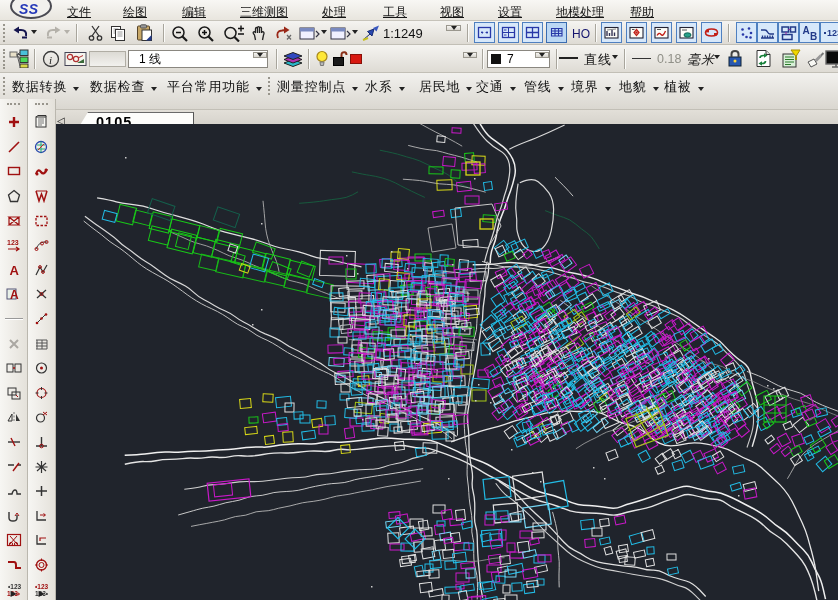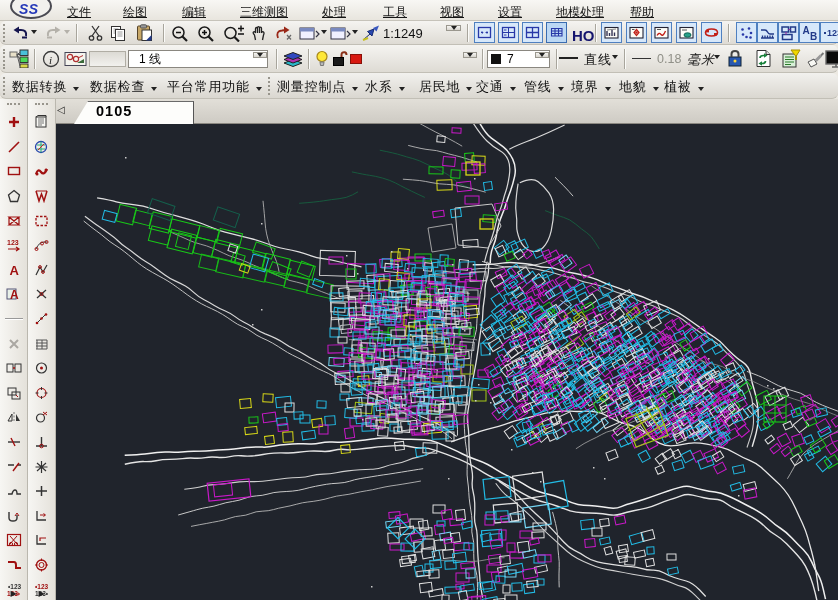--- a/index.html
+++ b/index.html
@@ -1,24 +1,24 @@
 <!DOCTYPE html>
 <html><head>
 <meta charset="utf-8">
 <style>
 *{margin:0;padding:0;box-sizing:border-box;}
 html,body{width:838px;height:600px;overflow:hidden;font-family:"Liberation Sans",sans-serif;background:#ece9e2;position:relative;}
 .menubar{height:21px;background:linear-gradient(#f8f7f4,#e8e5de);border-bottom:1px solid #c6c3ba;position:relative;font-size:12px;color:#151515;}
 .menu{position:absolute;top:4px;text-decoration:underline;}
 .logo{position:absolute;left:10px;top:-7px;width:42px;height:26px;border:2px solid #4a4a52;border-radius:50%;background:#f2f1ed;}
 .ss{position:absolute;left:19px;top:1px;font-size:14px;font-weight:bold;font-style:italic;color:#2438b8;letter-spacing:0.5px;}
-.tbrow{position:relative;background:linear-gradient(#f5f4f1,#dedbd4);border-bottom:1px solid #c2bfb6;border-radius:6px;}
+.tbrow{position:relative;background:linear-gradient(#f5f4f1,#dedbd4);border-bottom:1px solid #c2bfb6;}
 .row2{height:24px;}
 .row3{height:28px;}
-.row4{height:26px;background:linear-gradient(#f2f1ee,#dad7d0);}
+.row4{height:37px;background:linear-gradient(#f2f1ee,#dad7d0);}
 .it{position:absolute;display:flex;align-items:center;justify-content:center;}
 .grip{position:absolute;width:3px;border-left:2px dotted #98958c;}
 .sep{position:absolute;width:1px;background:#a8a59c;box-shadow:1px 0 0 #fbfbf9;}
 .dd0{width:0;height:0;border-left:3.5px solid transparent;border-right:3.5px solid transparent;border-top:4px solid #222;}
 .blu{border:1px solid #4f80c0;background:#d7e8fa;}
 .blu.on{background:#bcd8f4;border-color:#3a6cb0;}
 .cbtn{background:linear-gradient(#f6f5f2,#d8d5ce);border:1px solid #9a978e;display:flex;align-items:center;justify-content:center;}
 .combo{position:absolute;background:#fff;border:1px solid #8a8780;font-size:12px;display:flex;align-items:center;}
 .m4{position:absolute;font-size:13px;letter-spacing:0.8px;color:#111;white-space:nowrap;top:5px;}
 .m4 .dd0{display:inline-block;margin-left:6px;}
@@ -179,21 +179,21 @@
       <svg width="17" height="15" viewBox="0 0 17 15">
         <rect x="2.5" y="2.5" width="12" height="10" fill="none" stroke="#2838a8" stroke-width="1.3"></rect>
         <path d="M8.5 2.5 L8.5 12.5 M2.5 7.5 L14.5 7.5" stroke="#2838a8" stroke-width="1.3"></path>
       </svg>
     </div>
     <div class="it blu on" style="left:546px;top:1px;width:21px;height:21px;">
       <svg width="17" height="15" viewBox="0 0 17 15">
         <path d="M3 3.5 L14 3.5 M3 6 L14 6 M3 8.5 L14 8.5 M3 11 L14 11 M3.5 3 L3.5 11.5 M7 3 L7 11.5 M10.5 3 L10.5 11.5 M14 3 L14 11.5" stroke="#2838a8" stroke-width="1.1"></path>
       </svg>
     </div>
-    <span style="position:absolute;left:572px;top:6px;font-size:15px;font-weight:bold;color:#15156e;">HO</span>
+    <span style="position:absolute;left:572px;top:6px;font-size:12px;font-weight:normal;color:#15156e;">HO</span>
     <div class="sep" style="left:595px;top:3px;height:18px;"></div>
     <div class="it blu" style="left:601px;top:1px;width:21px;height:21px;">
       <svg width="17" height="15" viewBox="0 0 17 15">
         <rect x="2" y="2.5" width="13" height="10.5" fill="#fdfdf8" stroke="#223" stroke-width="1.1"></rect>
         <path d="M4 11 L4 6 M6.5 11 L6.5 8 M9 11 L9 5 M11.5 11 L11.5 7.5" stroke="#335" stroke-width="1.4"></path>
         <path d="M4 5 L13 4" stroke="#888"></path>
       </svg>
     </div>
     <div class="it blu" style="left:626px;top:1px;width:21px;height:21px;">
       <svg width="17" height="15" viewBox="0 0 17 15">

